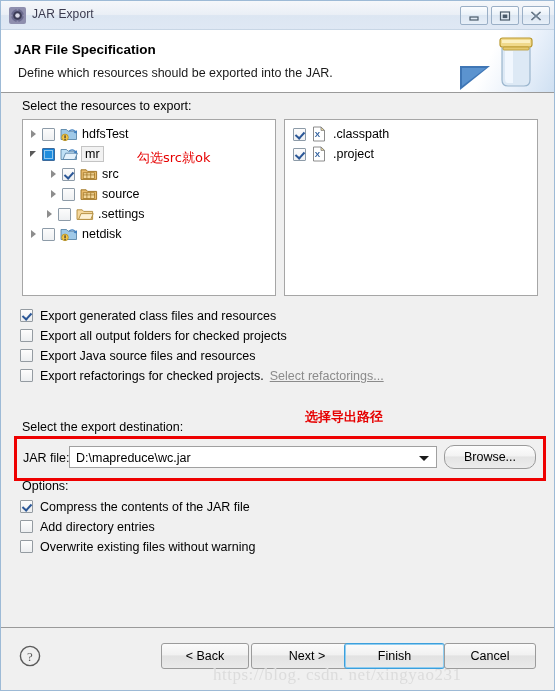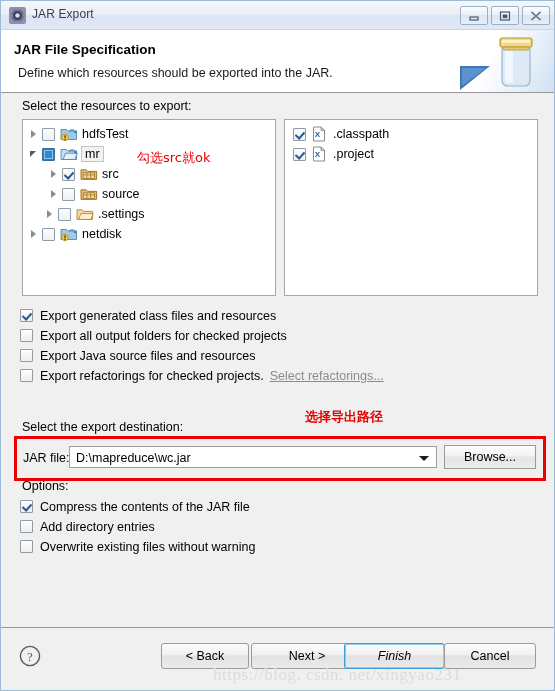--- a/index.html
+++ b/index.html
@@ -146,21 +146,21 @@
     position:absolute;left:6px;top:4px;font-size:12.5px;color:#000;white-space:nowrap;
   }
   .combo-arrow{
     position:absolute;right:7px;top:9px;width:0;height:0;
     border-left:5px solid transparent;border-right:5px solid transparent;
     border-top:5px solid #1b1b1b;
   }
   .btn{
     position:absolute;
     background:linear-gradient(to bottom,#fdfdfd 0%,#f3f3f3 45%,#e4e4e4 50%,#ececec 100%);
-    border:1px solid #9a9a9a;border-radius:0;
+    border:1px solid #9a9a9a;border-radius:10px;
     font-size:12.5px;color:#000;
     display:flex;align-items:center;justify-content:center;
     box-sizing:border-box;
   }
 
   
   .footer{
     position:absolute;left:0;top:626px;width:553px;height:63px;
     background:#f0f0f0;border-top:1px solid #9a9a9a;
     box-sizing:border-box;
@@ -400,19 +400,19 @@
   <div class="footer">
     <span class="help-icon">
       <svg width="22" height="22" viewBox="0 0 22 22">
         <circle cx="11" cy="11" r="9.6" fill="none" stroke="#5a5a5a" stroke-width="1.4"></circle>
         <text x="11" y="15.6" font-size="13" font-family="Liberation Serif, serif" text-anchor="middle" fill="#5a5a5a">?</text>
       </svg>
     </span>
     <div id="footer-buttons">
         <div class="fbtn" style="left: 160px; width: 88px;">&lt; Back</div>
         <div class="fbtn" style="left: 250px; width: 112px;">Next &gt;</div>
-        <div class="fbtn focus" style="left: 343px; width: 101px; font-style: italic;">Finish</div>
+        <div class="fbtn focus" style="left: 343px; width: 101px;">Finish</div>
         <div class="fbtn" style="left: 443px; width: 92px;">Cancel</div>
       </div>
   </div>
 
   <span class="watermark">https://blog. csdn. net/xingyao231</span>
 </div>
 
 </body></html>

